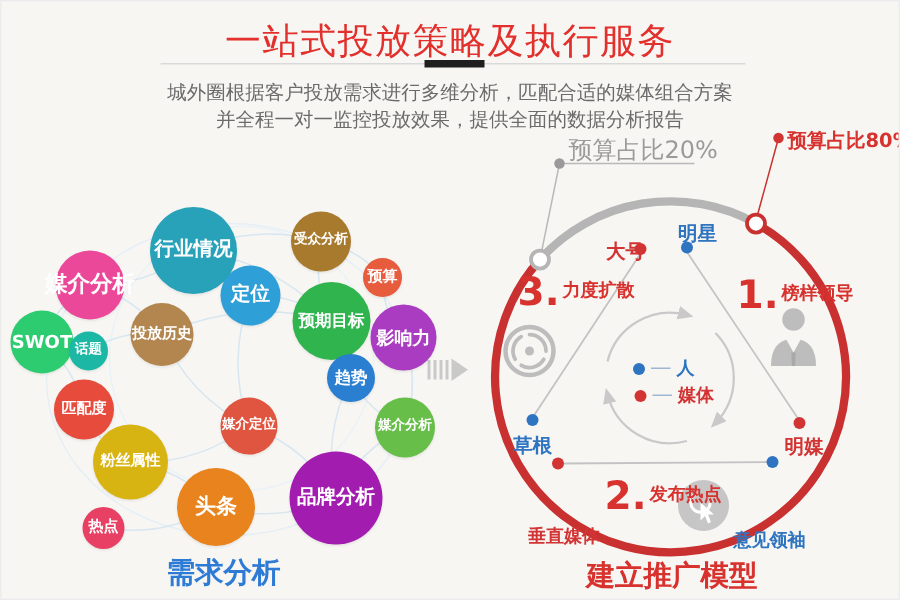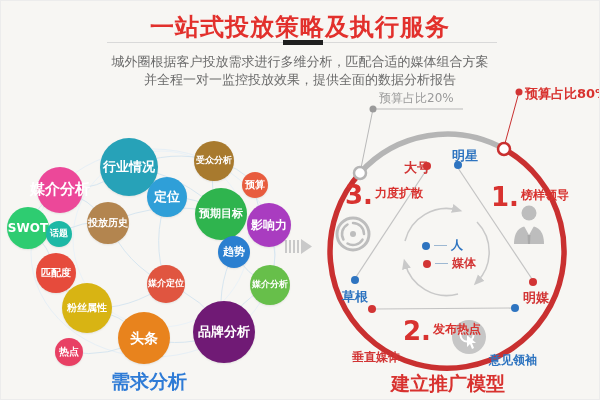--- a/index.html
+++ b/index.html
@@ -8,34 +8,34 @@
     --caption-red:#d8322f; --subtitle-gray:#6b6b6b; --icon-gray:#bdbdbd;
     --net-line:#d7e6f0; --line-gray:#c3c3c3;
   }
   html,body{margin:0;padding:0;background:#ffffff;}
   body{font-family:"DejaVu Sans","Liberation Sans",sans-serif;}
   .canvas{position:relative;width:600px;height:400px;background:#f7f6f3;overflow:hidden;border:1px solid #ececec;box-sizing:border-box;}
   .vlayer{position:absolute;left:0;top:0;z-index:1;}
   #bubble-layer{position:absolute;left:0;top:0;width:100%;height:100%;z-index:2;}
   .bubble{position:absolute;border-radius:50%;display:flex;align-items:center;justify-content:center;color:#fff;font-weight:bold;text-align:center;line-height:1.05;white-space:nowrap;box-shadow:0 1px 2px rgba(0,0,0,.08);}
   .txt{position:absolute;z-index:3;}
-  .page-title{width:100%;text-align:center;top:10px;left:0;font-size:24px;font-weight:bold;color:var(--title-red);letter-spacing:1px;}
+  .page-title{width:100%;text-align:center;top:10px;left:0;font-size:24px;font-weight:normal;color:var(--title-red);letter-spacing:1px;}
   .divider{position:absolute;z-index:3;top:41px;left:106px;width:390px;height:1px;background:#d9d9d9;}
   .divider .dark{position:absolute;left:176px;top:-2px;width:40px;height:5px;background:#1f1f1f;}
   .subtitle{width:100%;left:0;text-align:center;font-size:13px;color:var(--subtitle-gray);}
   .sub1{top:52px;} .sub2{top:70px;}
   .caption-left{left:148px;top:368px;transform:translateX(-50%);font-size:19px;font-weight:bold;color:var(--caption-blue);white-space:nowrap;}
   .caption-right{left:447px;top:370px;transform:translateX(-50%);font-size:19px;font-weight:bold;color:var(--caption-red);white-space:nowrap;}
   .node-label{transform:translateX(-50%);font-size:13px;font-weight:bold;white-space:nowrap;}
   .nl-blue{color:var(--node-blue);} .nl-red{color:var(--node-red);}
   .node-label.small{font-size:12px;margin-top:36px;}
   .step{display:flex;align-items:flex-start;color:var(--caption-red);white-space:nowrap;}
   .step .num{font-size:26px;font-weight:bold;line-height:.9;}
   .step .stx{font-size:12px;font-weight:bold;margin-top:1px;margin-left:2px;}
-  .budget20{left:378px;top:89px;font-size:12px;color:#9a9a9a;white-space:nowrap;}
+  .budget20{left:378px;top:89px;font-size:16px;color:#9a9a9a;white-space:nowrap;}
   .budget80{left:524px;top:84px;font-size:13px;font-weight:bold;color:var(--caption-red);white-space:nowrap;}
   .legend-row{display:flex;align-items:center;white-space:nowrap;}
   .legend-dot{width:8px;height:8px;border-radius:50%;display:inline-block;}
   .legend-dash{width:13px;height:1px;background:#9db8d2;display:inline-block;margin:0 4px;}
   .legend-label{font-size:12px;font-weight:bold;}
   .lg-blue{color:var(--node-blue);} .lg-red{color:var(--node-red);}
 </style>
 </head>
 <body>
 
@@ -159,21 +159,21 @@
       <div class="bubble" style="left: 241px; top: 171px; width: 26px; height: 26px; background: rgb(232, 92, 62); font-size: 10px;">预算</div>
       <div class="bubble" style="left: 194px; top: 187px; width: 52px; height: 52px; background: rgb(47, 180, 78); font-size: 11px;">预期目标</div>
       <div class="bubble" style="left: 246px; top: 202px; width: 44px; height: 44px; background: rgb(169, 60, 192); font-size: 12px;">影响力</div>
       <div class="bubble" style="left: 217px; top: 235px; width: 32px; height: 32px; background: rgb(42, 127, 208); font-size: 11px;">趋势</div>
       <div class="bubble" style="left: 35px; top: 252px; width: 40px; height: 40px; background: rgb(230, 75, 60); font-size: 10px;">匹配度</div>
       <div class="bubble" style="left: 61px; top: 282px; width: 50px; height: 50px; background: rgb(216, 180, 19); font-size: 10px;">粉丝属性</div>
       <div class="bubble" style="left: 54px; top: 337px; width: 28px; height: 28px; background: rgb(232, 64, 100); font-size: 10px;">热点</div>
       <div class="bubble" style="left: 117px; top: 311px; width: 52px; height: 52px; background: rgb(232, 131, 29); font-size: 14px;">头条</div>
       <div class="bubble" style="left: 146px; top: 264px; width: 38px; height: 38px; background: rgb(224, 85, 64); font-size: 9px;">媒介定位</div>
       <div class="bubble" style="left: 249px; top: 264px; width: 40px; height: 40px; background: rgb(103, 191, 74); font-size: 9px;">媒介分析</div>
-      <div class="bubble" style="left: 192px; top: 300px; width: 62px; height: 62px; background: #701a75; font-size: 13px;">品牌分析</div>
+      <div class="bubble" style="left: 192px; top: 300px; width: 62px; height: 62px; background: #a21caf; font-size: 13px;">品牌分析</div>
     </div>
 
   <div class="txt page-title">一站式投放策略及执行服务</div>
   <div class="divider">
       <div class="dark"></div>
     </div>
   <div class="txt subtitle sub1">城外圈根据客户投放需求进行多维分析，匹配合适的媒体组合方案</div>
   <div class="txt subtitle sub2">并全程一对一监控投放效果，提供全面的数据分析报告</div>
 
   <div class="txt caption-left">需求分析</div>

